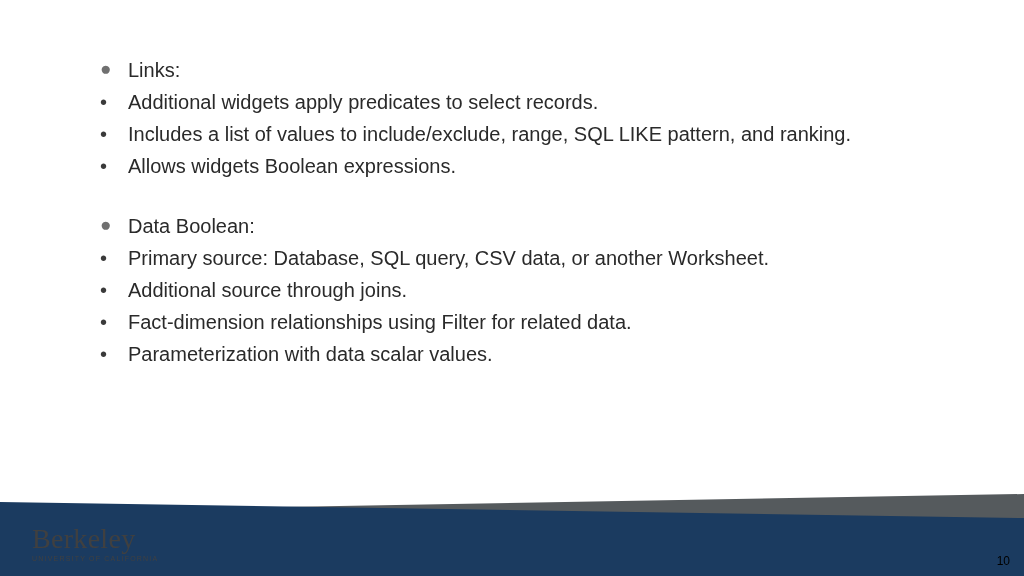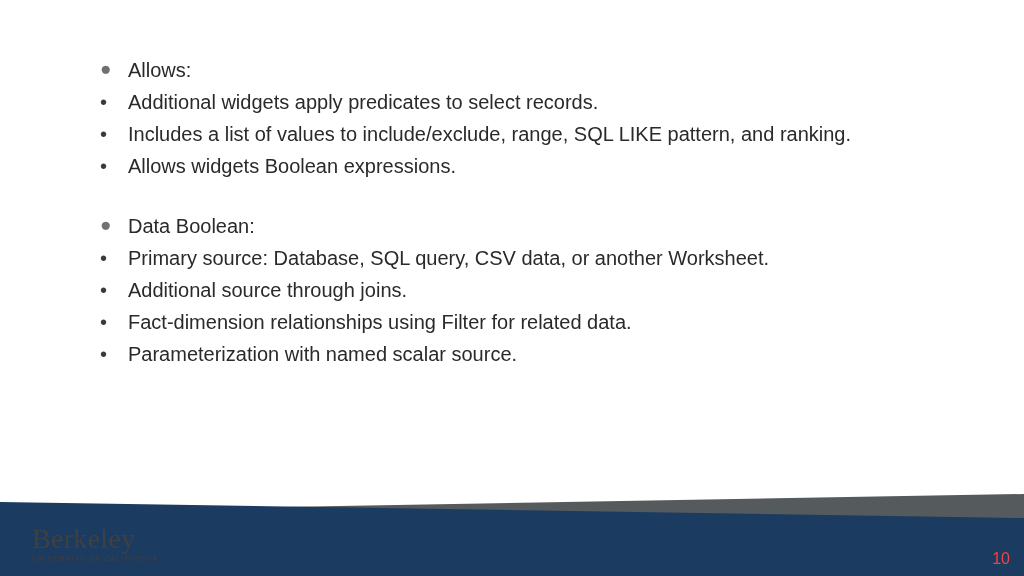--- a/index.html
+++ b/index.html
@@ -83,33 +83,33 @@
     }
     .logo-sub {
       font-size: 7px;
       letter-spacing: 1.2px;
       margin-top: 2px;
     }
     .page-number {
       position: absolute;
       bottom: 8px;
       right: 14px;
-      color: #ef4444;
-      font-size: 16px;
+      color: #000000;
+      font-size: 12px;
     }
   </style>
 </head>
 <body>
 
 <div class="content">
 
   <div class="group">
     <div class="header-row">
       <span class="disc-bullet">●</span>
-      <span class="item-text">Allows:</span>
+      <span class="item-text">Links:</span>
     </div>
     <div class="item-row">
       <span class="dash-bullet">•</span>
       <span class="item-text">Additional widgets apply predicates to select records.</span>
     </div>
     <div class="item-row">
       <span class="dash-bullet">•</span>
       <span class="item-text">Includes a list of values to include/exclude, range, SQL LIKE pattern, and ranking.</span>
     </div>
     <div class="item-row">
@@ -130,21 +130,21 @@
     <div class="item-row">
       <span class="dash-bullet">•</span>
       <span class="item-text">Additional source through joins.</span>
     </div>
     <div class="item-row">
       <span class="dash-bullet">•</span>
       <span class="item-text">Fact-dimension relationships using Filter for related data.</span>
     </div>
     <div class="item-row">
       <span class="dash-bullet">•</span>
-      <span class="item-text">Parameterization with named scalar source.</span>
+      <span class="item-text">Parameterization with data scalar values.</span>
     </div>
   </div>
 
 </div>
 
 <div class="footer">
   <div class="footer-gray"></div>
   <div class="footer-blue"></div>
   <div class="logo">
     <div class="logo-main">Berkeley</div>

